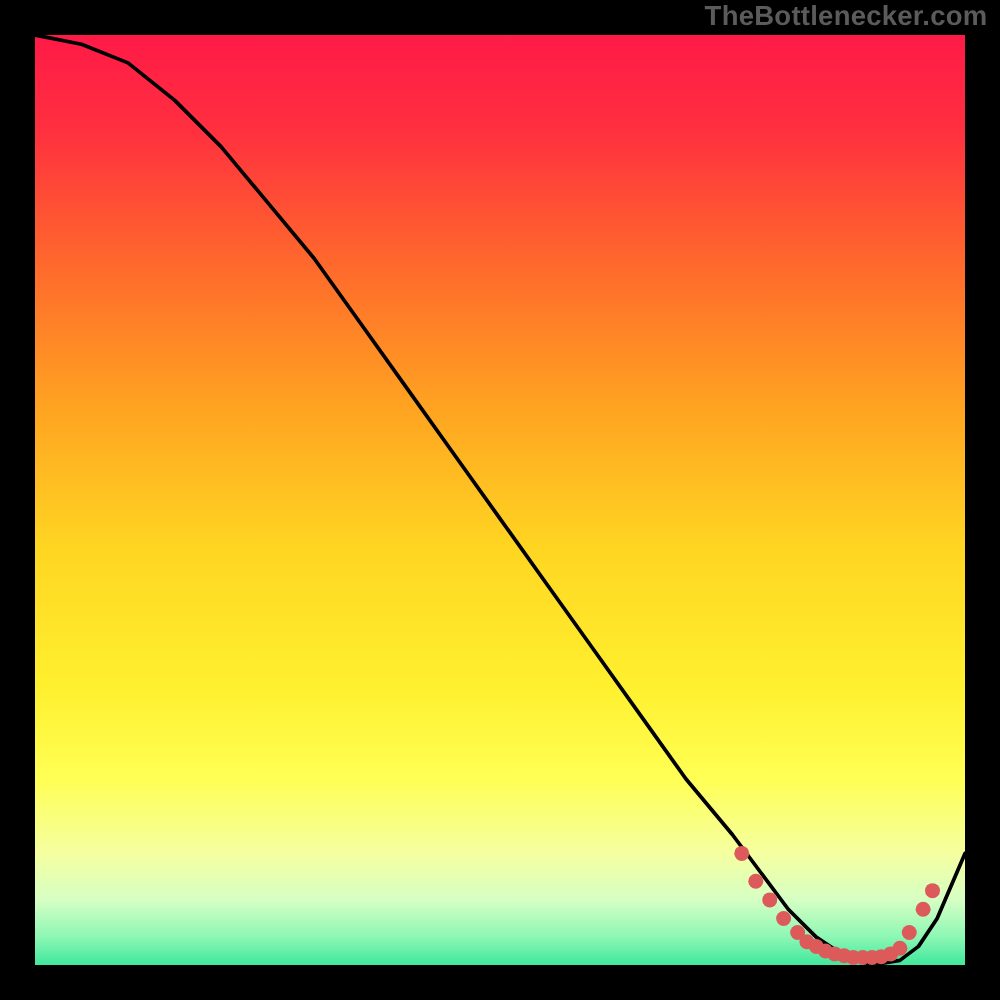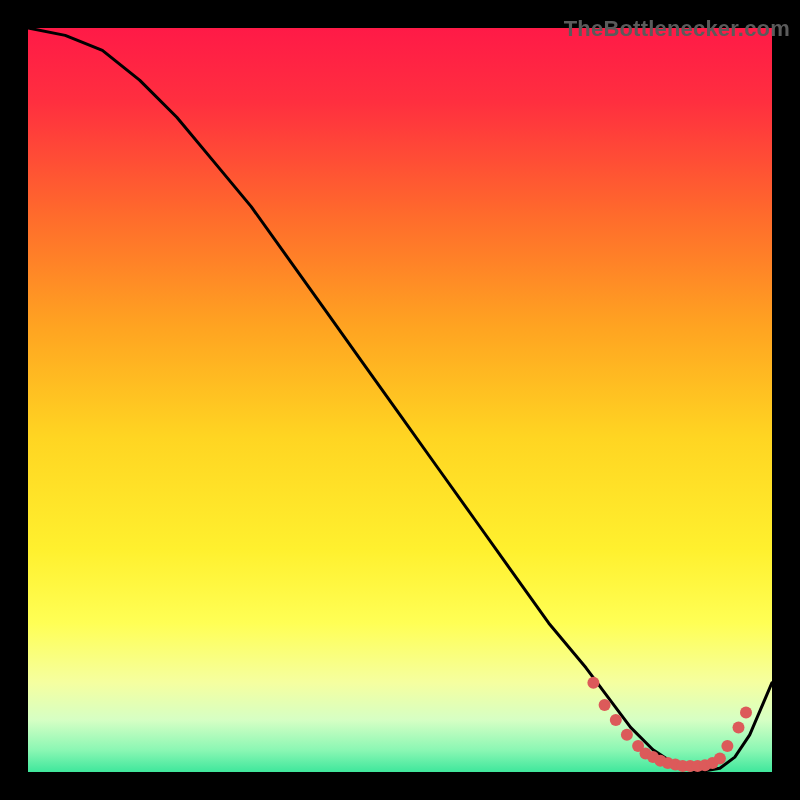--- a/index.html
+++ b/index.html
@@ -12,21 +12,21 @@
     overflow: hidden;
   }
   .frame {
     position: relative;
     width: 800px;
     height: 800px;
     background: #000;
   }
   .watermark {
     position: absolute;
-    top: 16px;
+    top: 0;
     right: 10px;
     font-size: 22px;
     font-weight: 600;
     color: #5b5b5b;
     letter-spacing: 0.2px;
     z-index: 10;
   }
   .plot {
     position: absolute;
     left: 28px;

